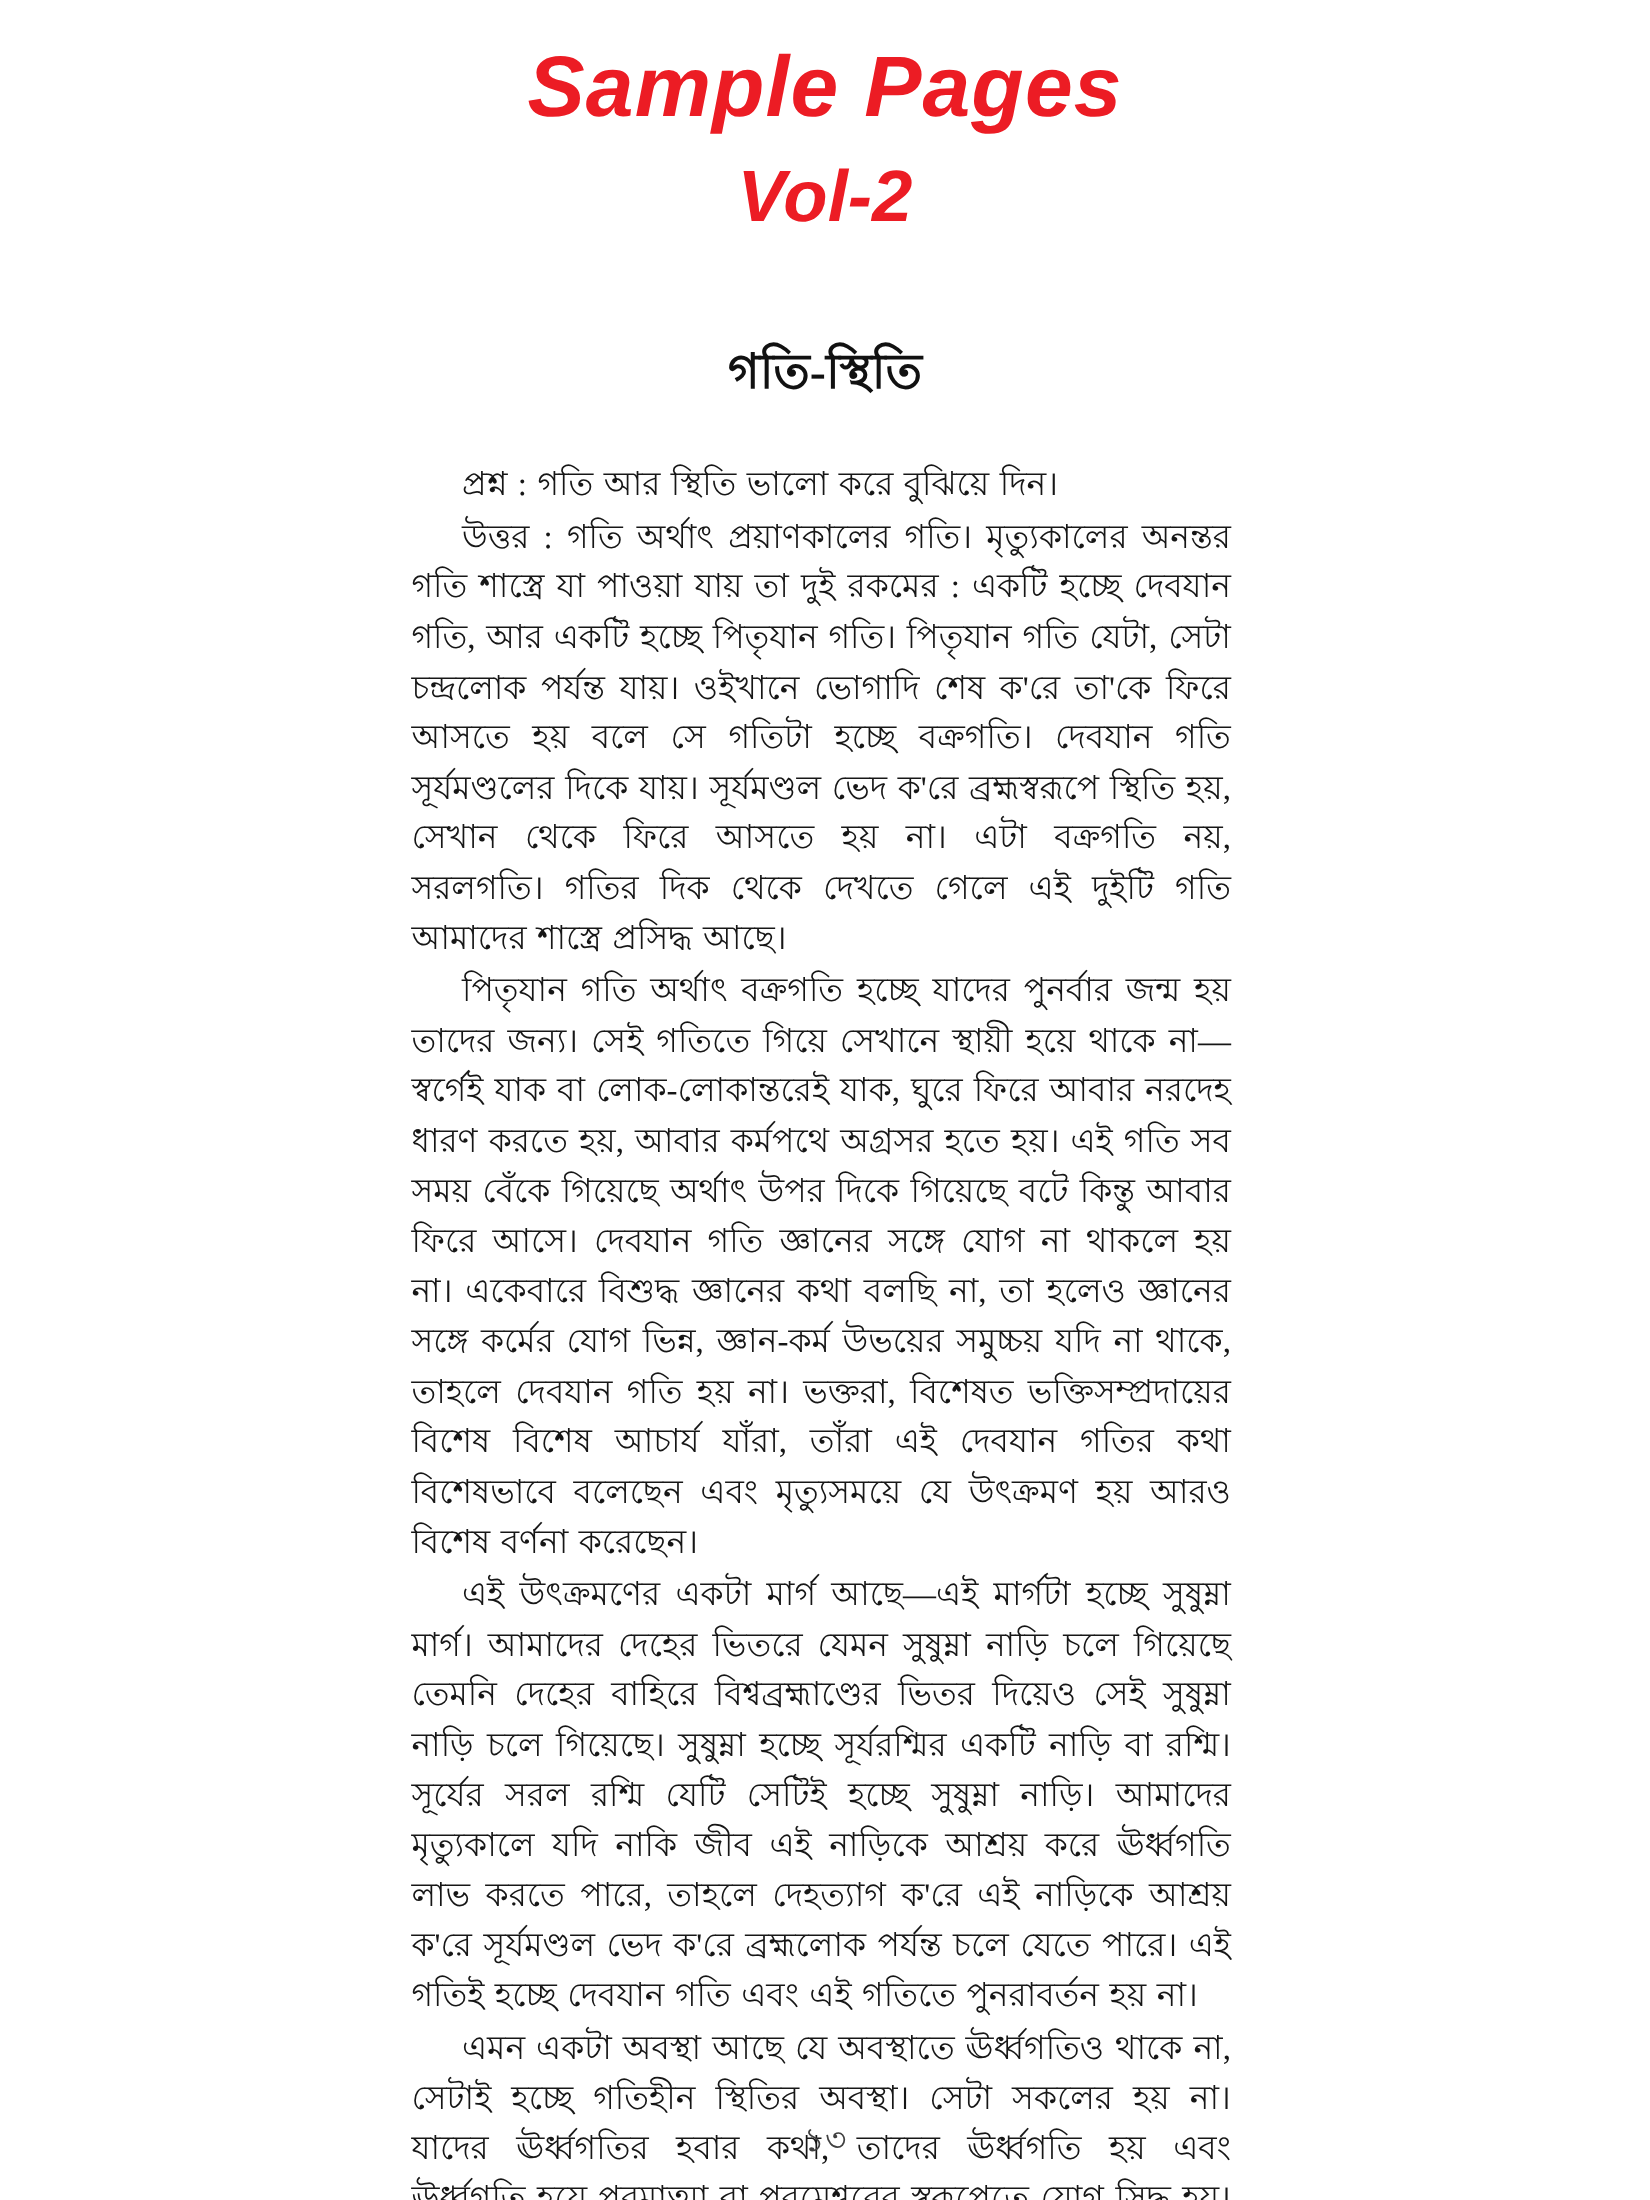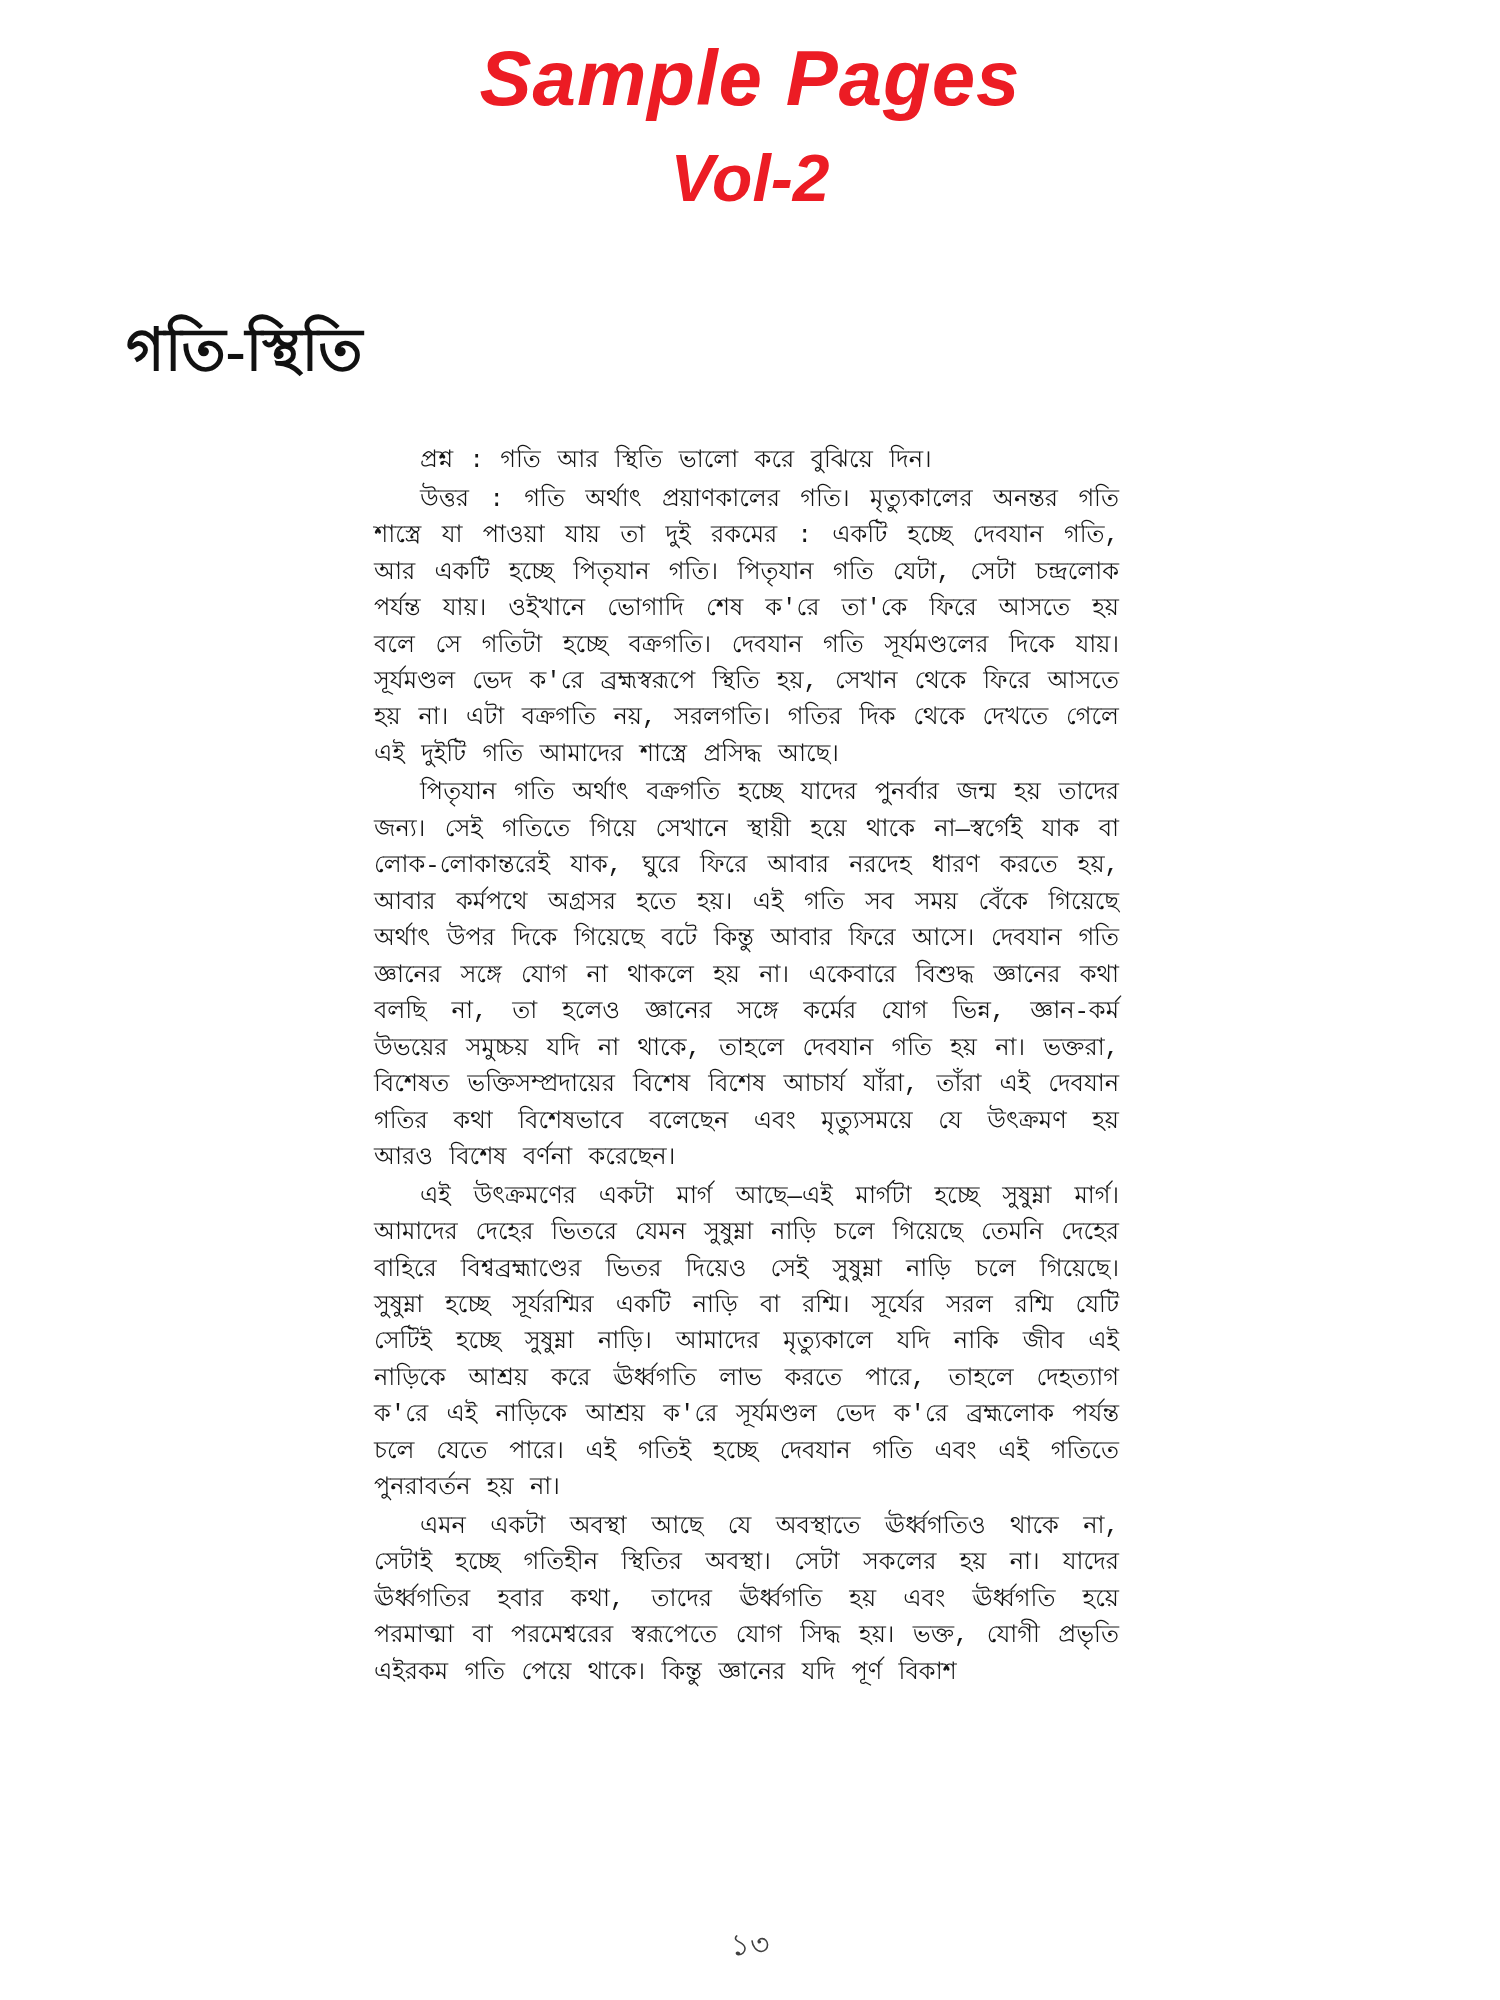--- a/index.html
+++ b/index.html
@@ -30,37 +30,37 @@
     margin-top: 38px;
     font-size: 78px;
     letter-spacing: 1px;
   }
   .watermark .wm-line2 {
     display: block;
     margin-top: 24px;
     font-size: 66px;
   }
   .doc-title {
-    font-size: 59px;
+    text-align: center;
+    font-size: 44px;
     font-weight: 700;
     margin-top: 92px;
     margin-bottom: 40px;
     color: #111;
   }
   .body-text {
     margin: 0 255px 0 248px; 
   }
   .body-text p {
     margin: 0;
-    font-size: 24px;
+    font-size: 30px;
     line-height: 1.52;
     text-align: justify;
     text-indent: 46px;
     word-spacing: 2px;
-    font-family: Liberation Mono, monospace;
   }
   .body-text p + p {
     margin-top: 2px;
   }
   .page-number {
     position: absolute;
     bottom: 28px;
     left: 0;
     right: 0;
     text-align: center;

